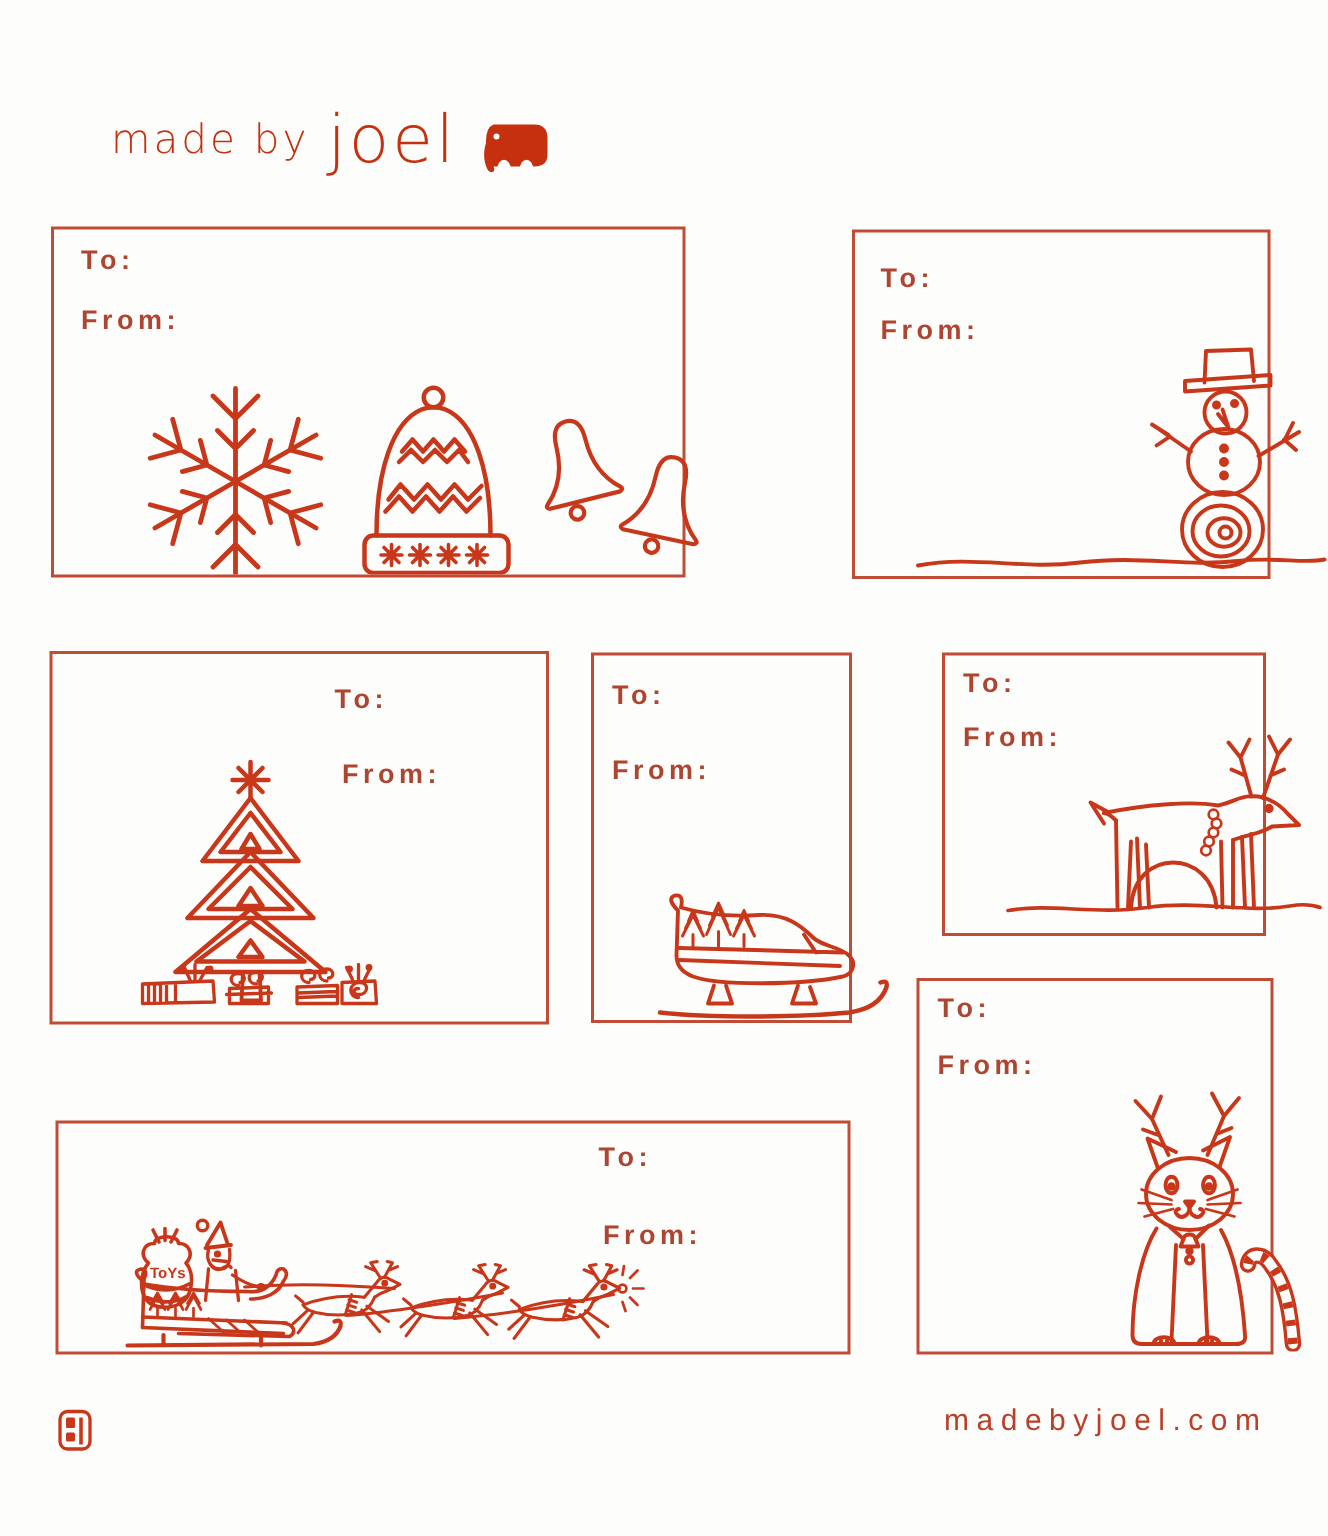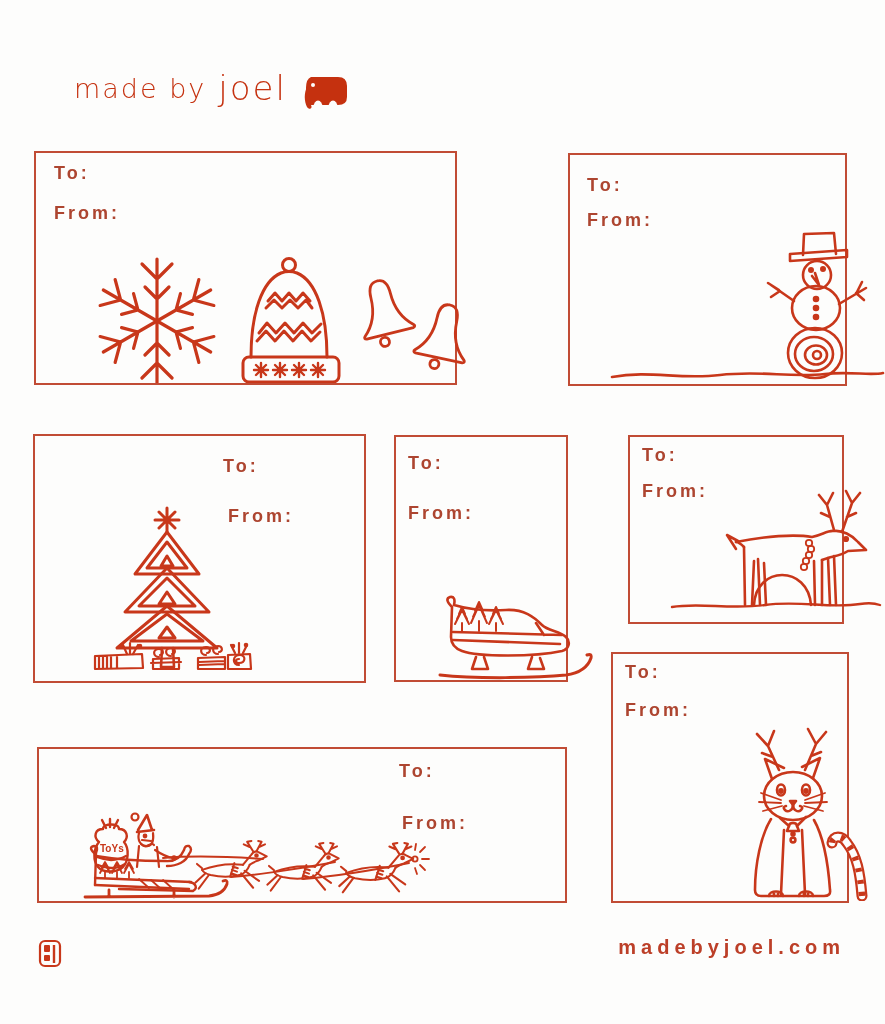--- a/index.html
+++ b/index.html
@@ -12,30 +12,30 @@
   html,body{margin:0;padding:0;background:#fff;}
   .page{
     position:relative;width:885px;height:1024px;
     background:var(--paper);
     font-family:"Liberation Sans",sans-serif;
     overflow:hidden;
   }
   
   .logo{position:absolute;left:42px;top:68px;display:flex;align-items:center;color:var(--logo-red);margin-left:32px;}
   .logo .made-by{font-family:"DejaVu Sans",sans-serif;font-weight:300;font-size:27px;letter-spacing:2px;}
-  .logo .joel{font-family:"DejaVu Sans",sans-serif;font-weight:300;font-size:34px;letter-spacing:2px;margin-left:12px;}
+  .logo .joel{font-family:"DejaVu Sans",sans-serif;font-weight:300;font-size:44px;letter-spacing:2px;margin-left:12px;}
   .logo svg{margin-left:14px;transform:translateY(5px);}
   
   .tag{position:absolute;border:2px solid var(--ink-border);box-sizing:border-box;}
   .lbl{position:absolute;font-weight:700;font-size:18px;letter-spacing:3px;color:var(--ink-text);white-space:nowrap;}
   .art{position:absolute;left:0;top:0;width:100%;height:100%;color:var(--ink-draw);margin-left:40px;}
   .art svg{display:block;width:100%;height:100%;}
   
   .stamp{position:absolute;left:38px;top:939px;color:var(--ink-draw);}
-  .site{position:absolute;right:40px;top:936px;font-size:20px;font-weight:700;letter-spacing:5px;color:#bc3f28;}
+  .site{position:absolute;right:40px;top:936px;font-size:20px;font-weight:400;letter-spacing:5px;color:#bc3f28;}
   .stroke{fill:none;stroke:currentColor;stroke-linecap:round;stroke-linejoin:round;}
 </style>
 </head>
 <body>
 
 <div class="page">
 
   <div class="logo">
     <span class="made-by">made by</span>
     <span class="joel">joel</span>

